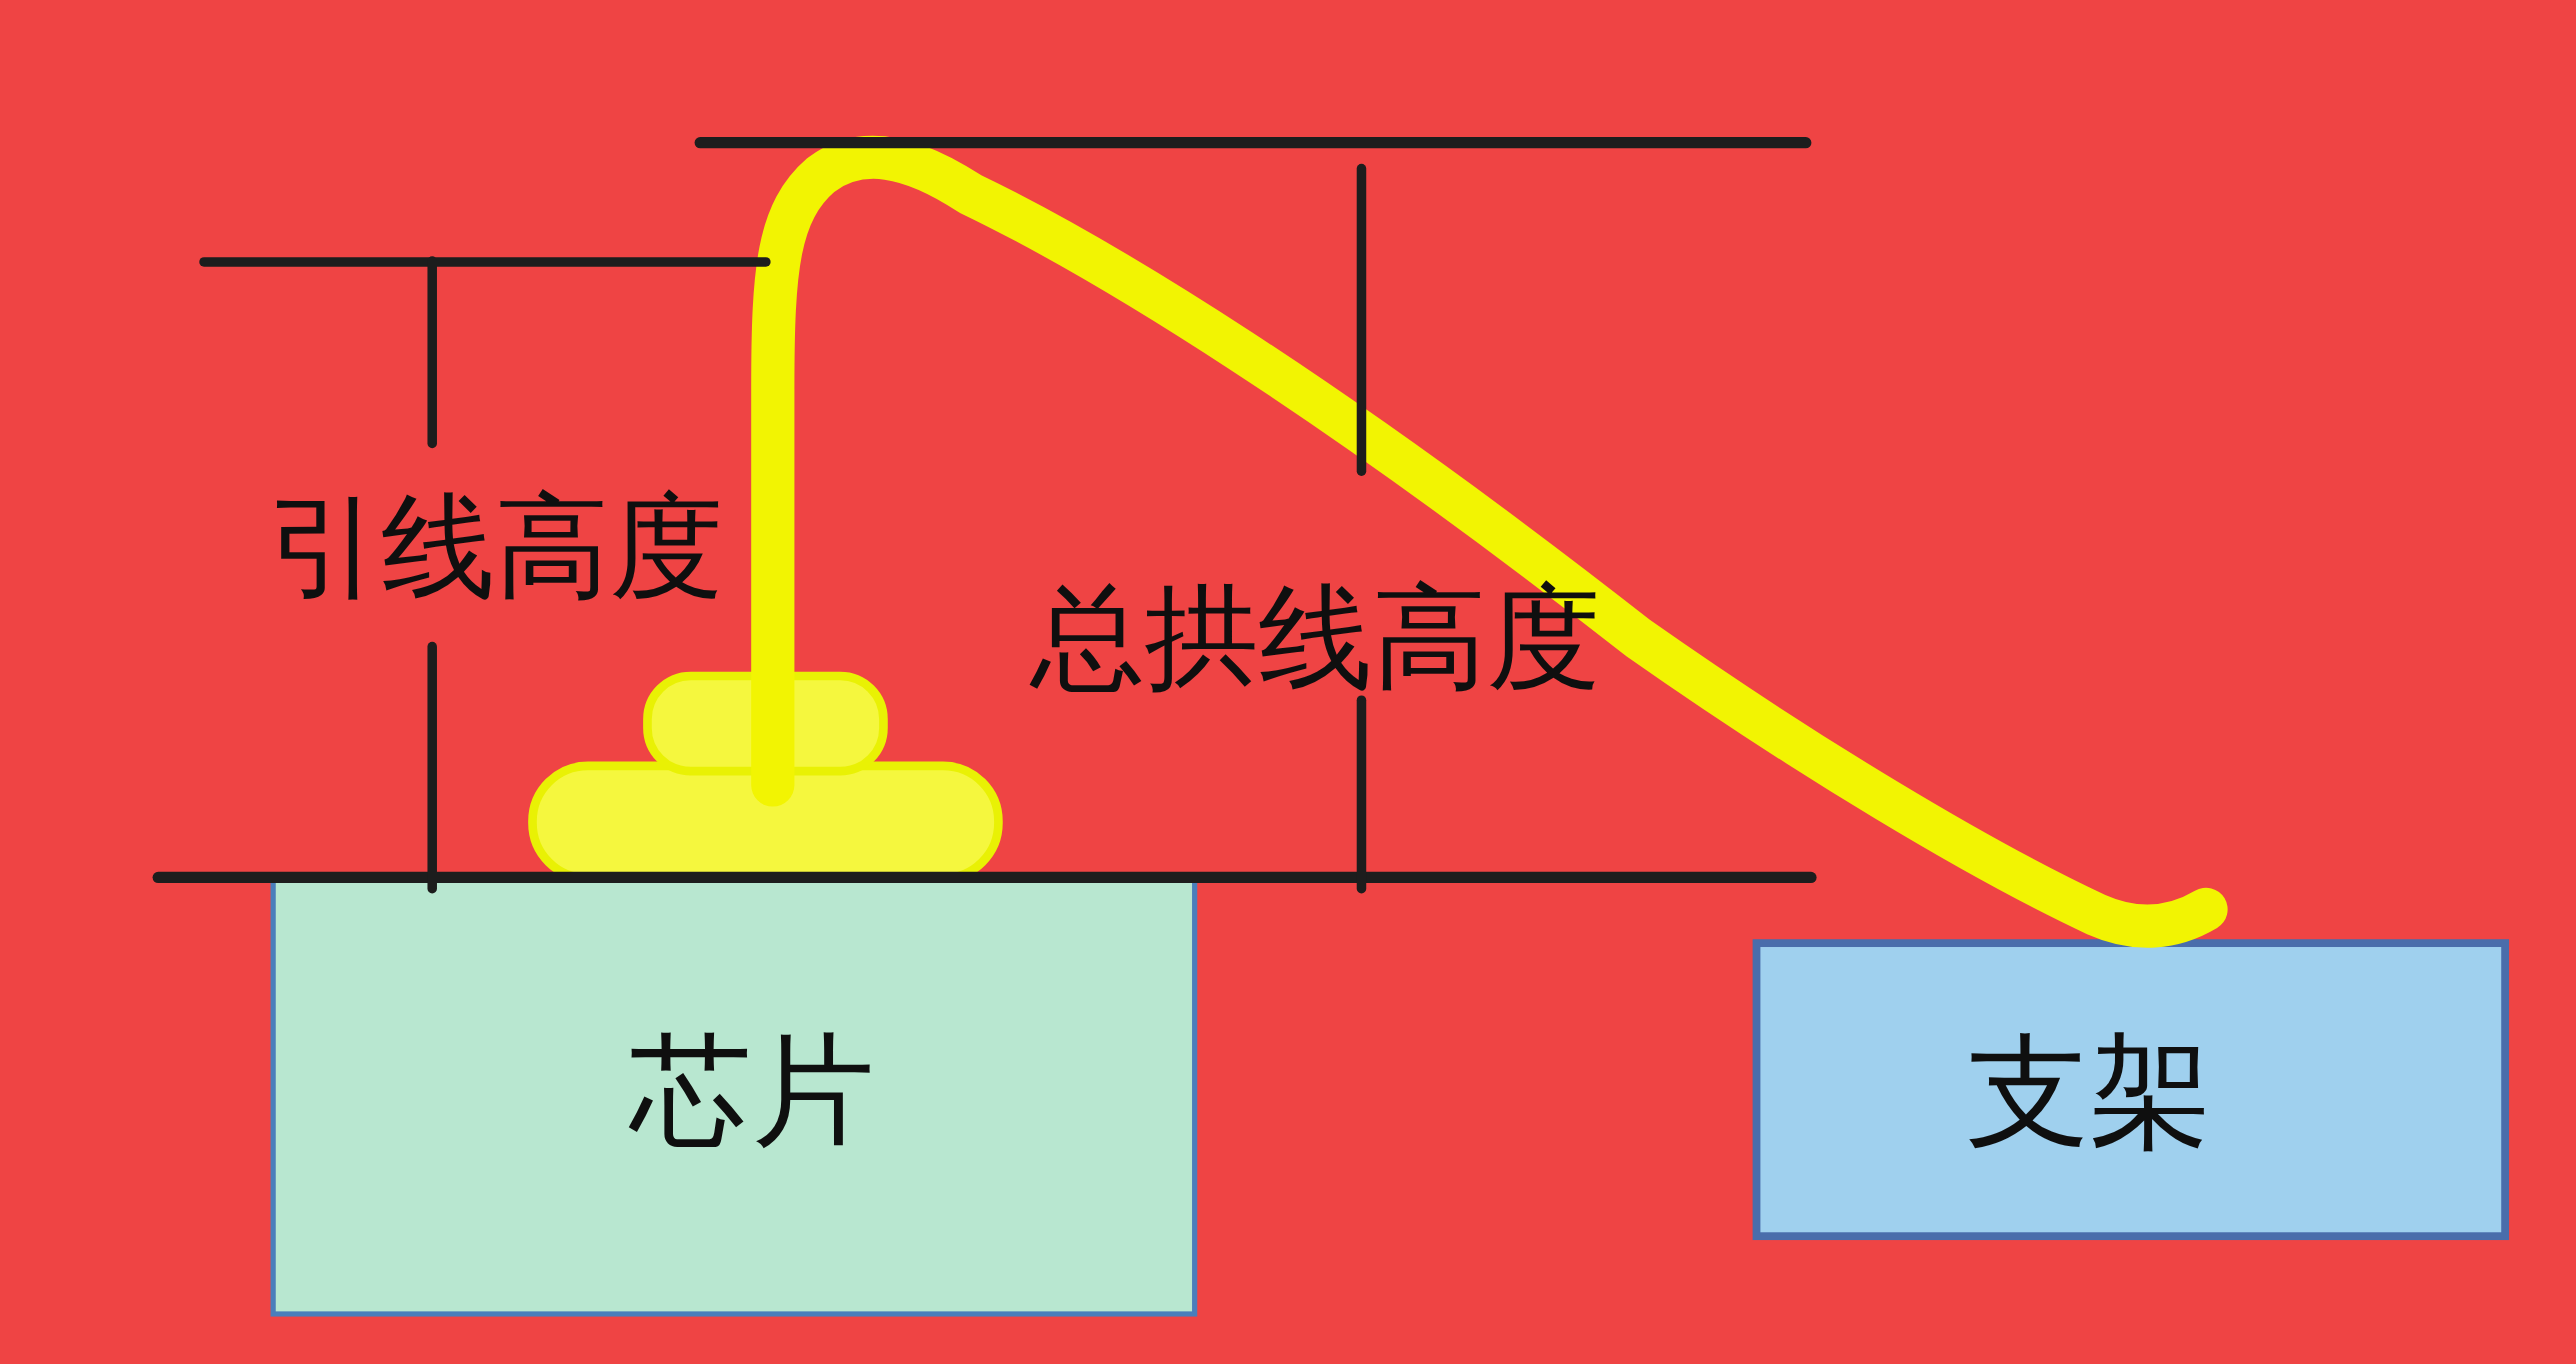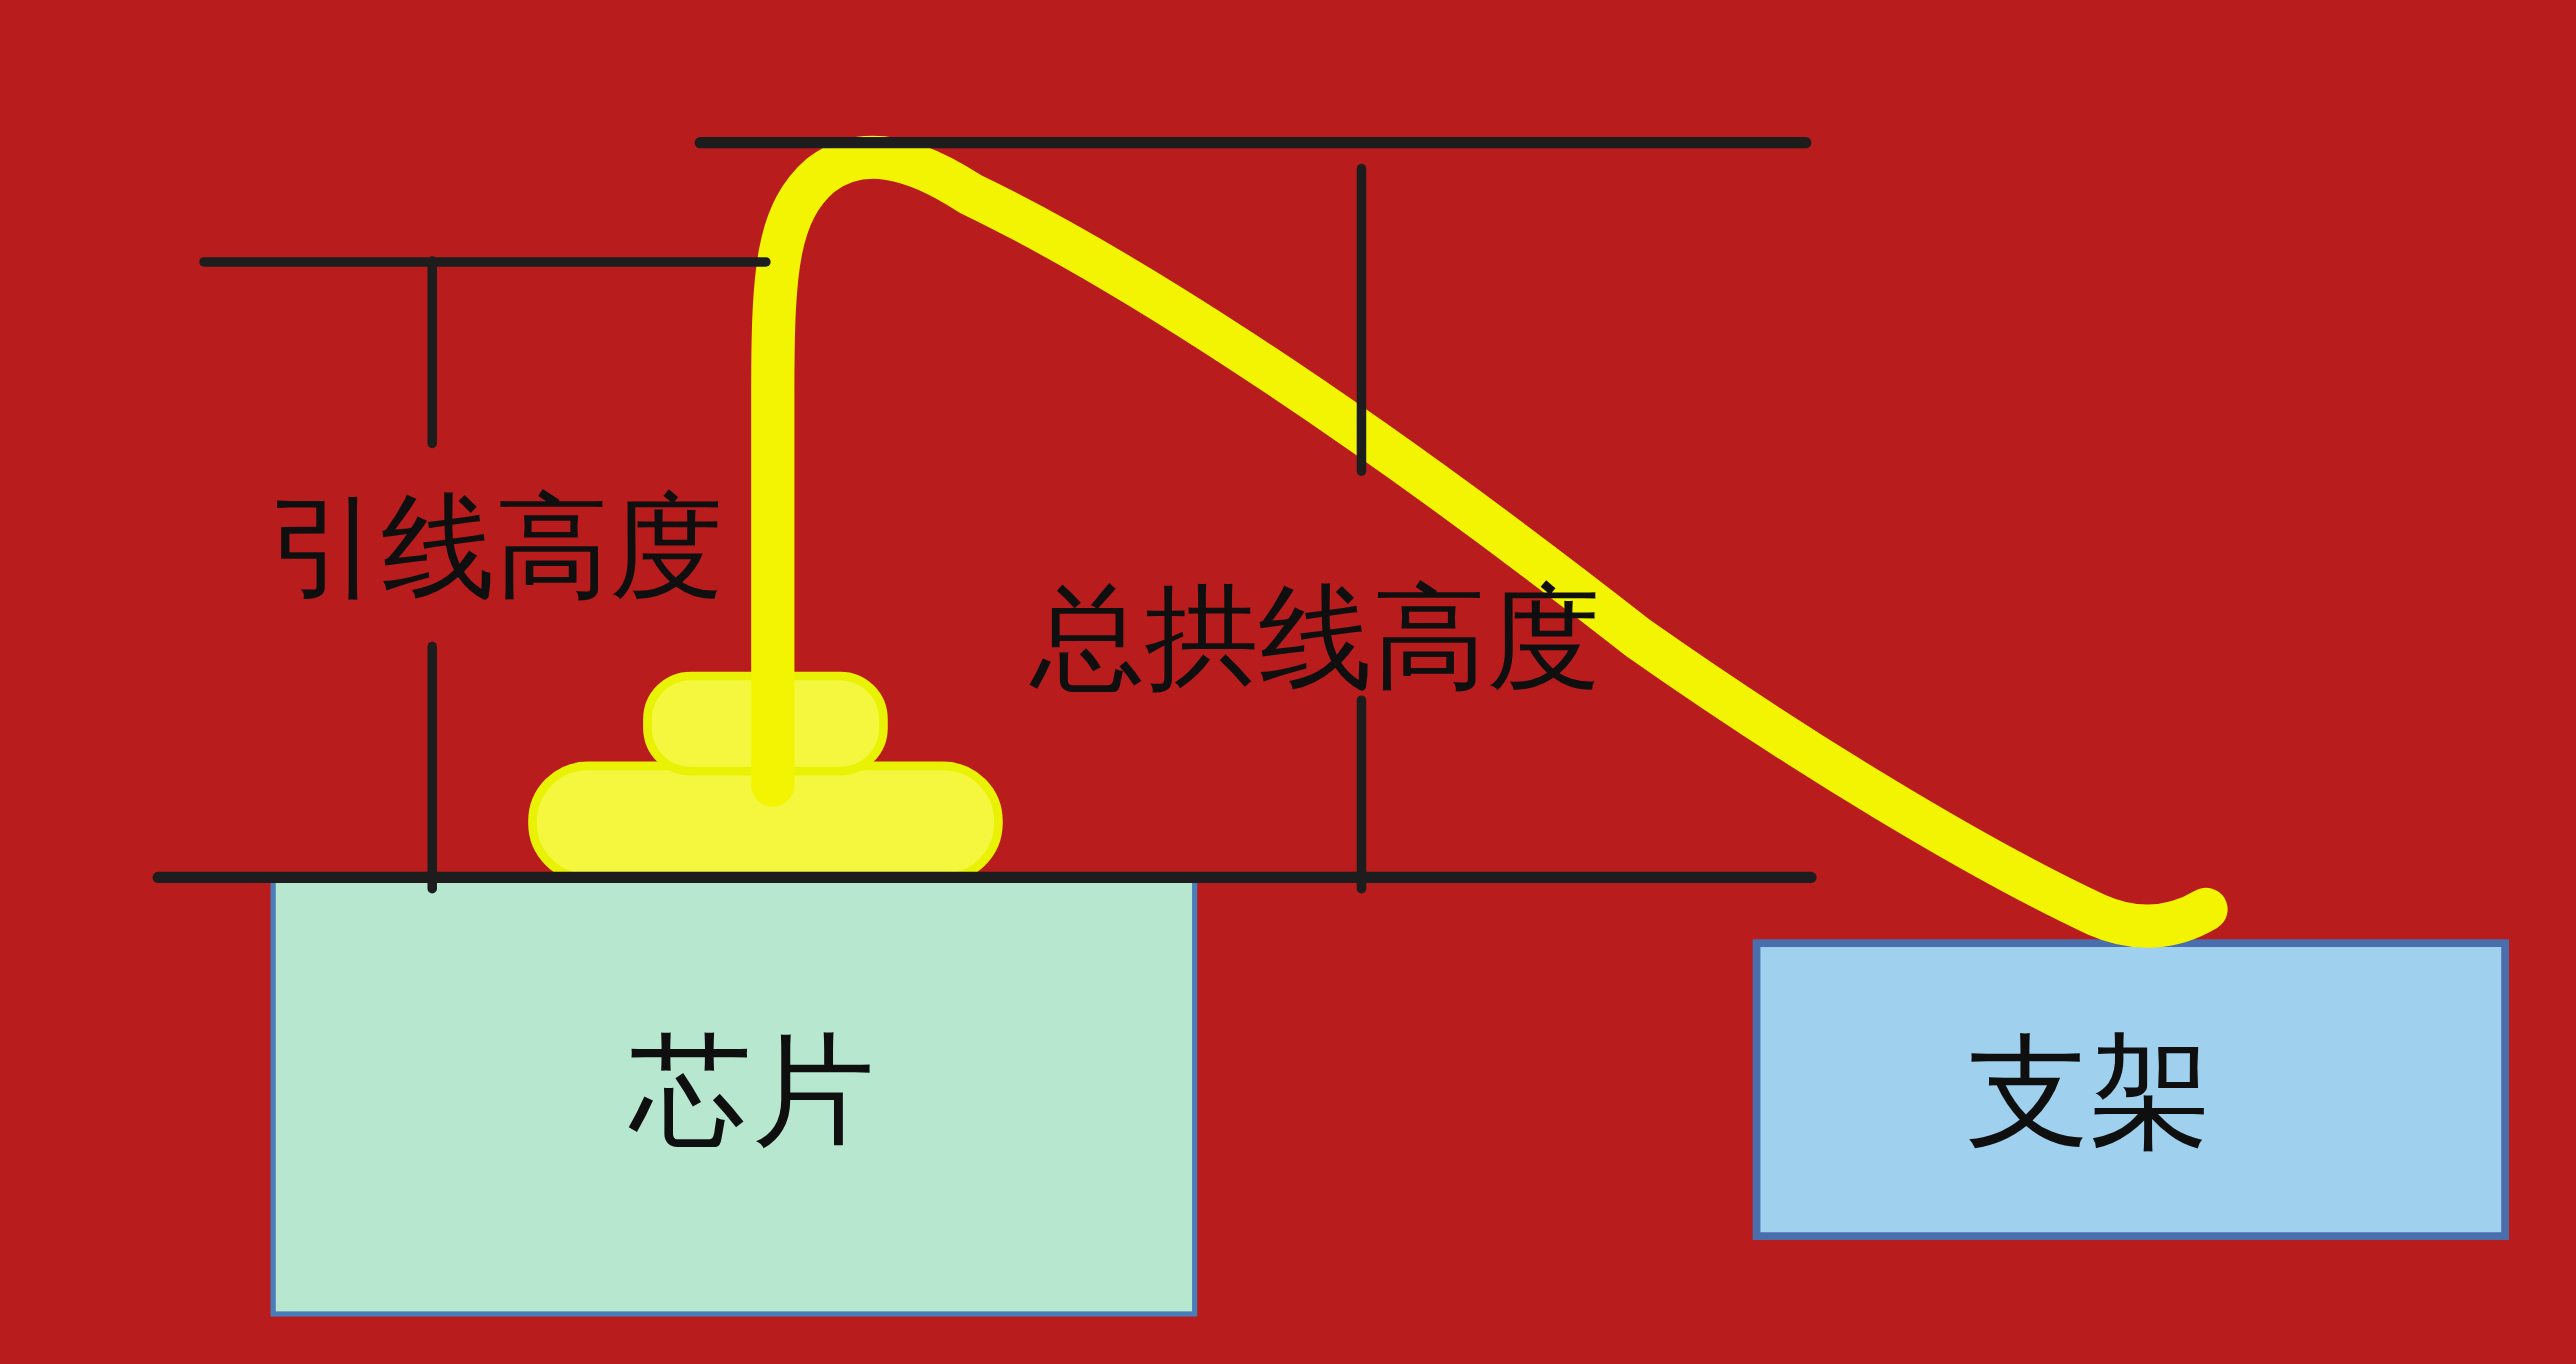--- a/index.html
+++ b/index.html
@@ -4,21 +4,21 @@
 <style>
   html, body {
     margin: 0;
     padding: 0;
     background: #ffffff;
   }
   .stage {
     position: relative;
     width: 2576px;
     height: 1365px;
-    background: #b91c1c;
+    background: #ef4444;
     font-family: "Liberation Sans", "DejaVu Sans", sans-serif;
   }
   .stage svg {
     display: block;
     width: 2576px;
     height: 1365px;
   }
   text.diagram-label {
     font-family: "Liberation Sans", "DejaVu Sans", sans-serif;
     font-weight: 500;

